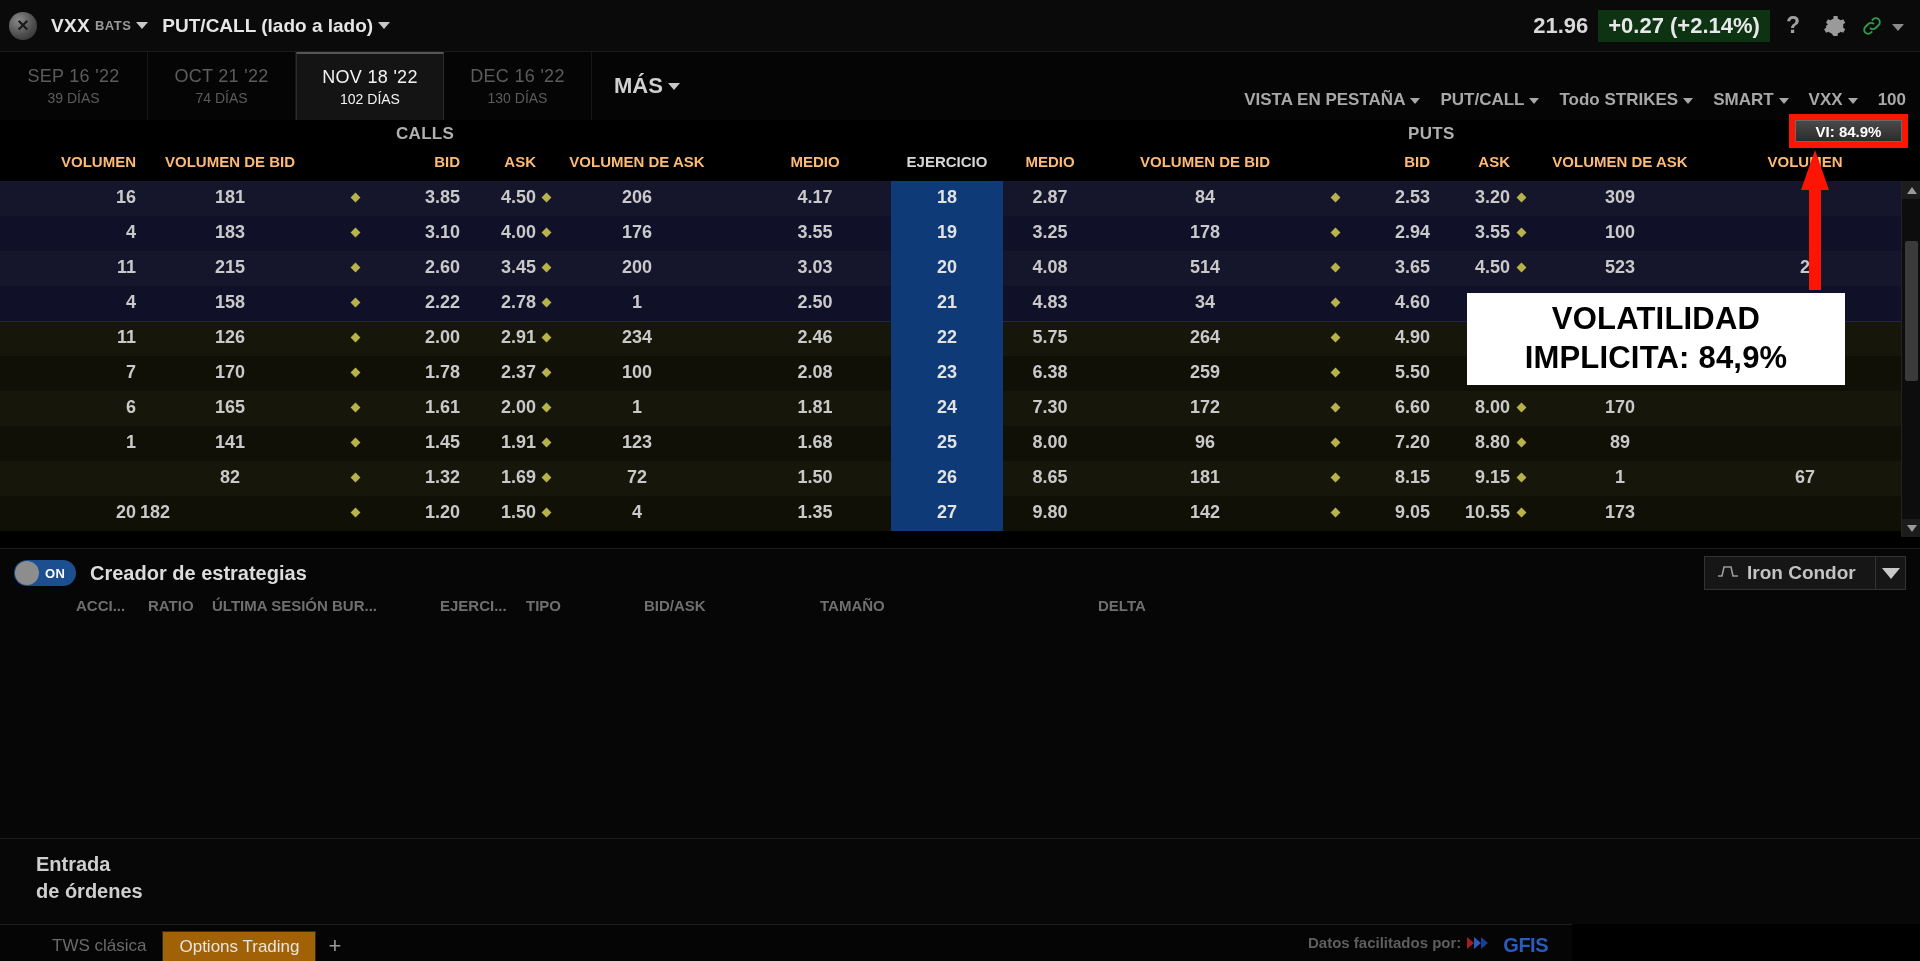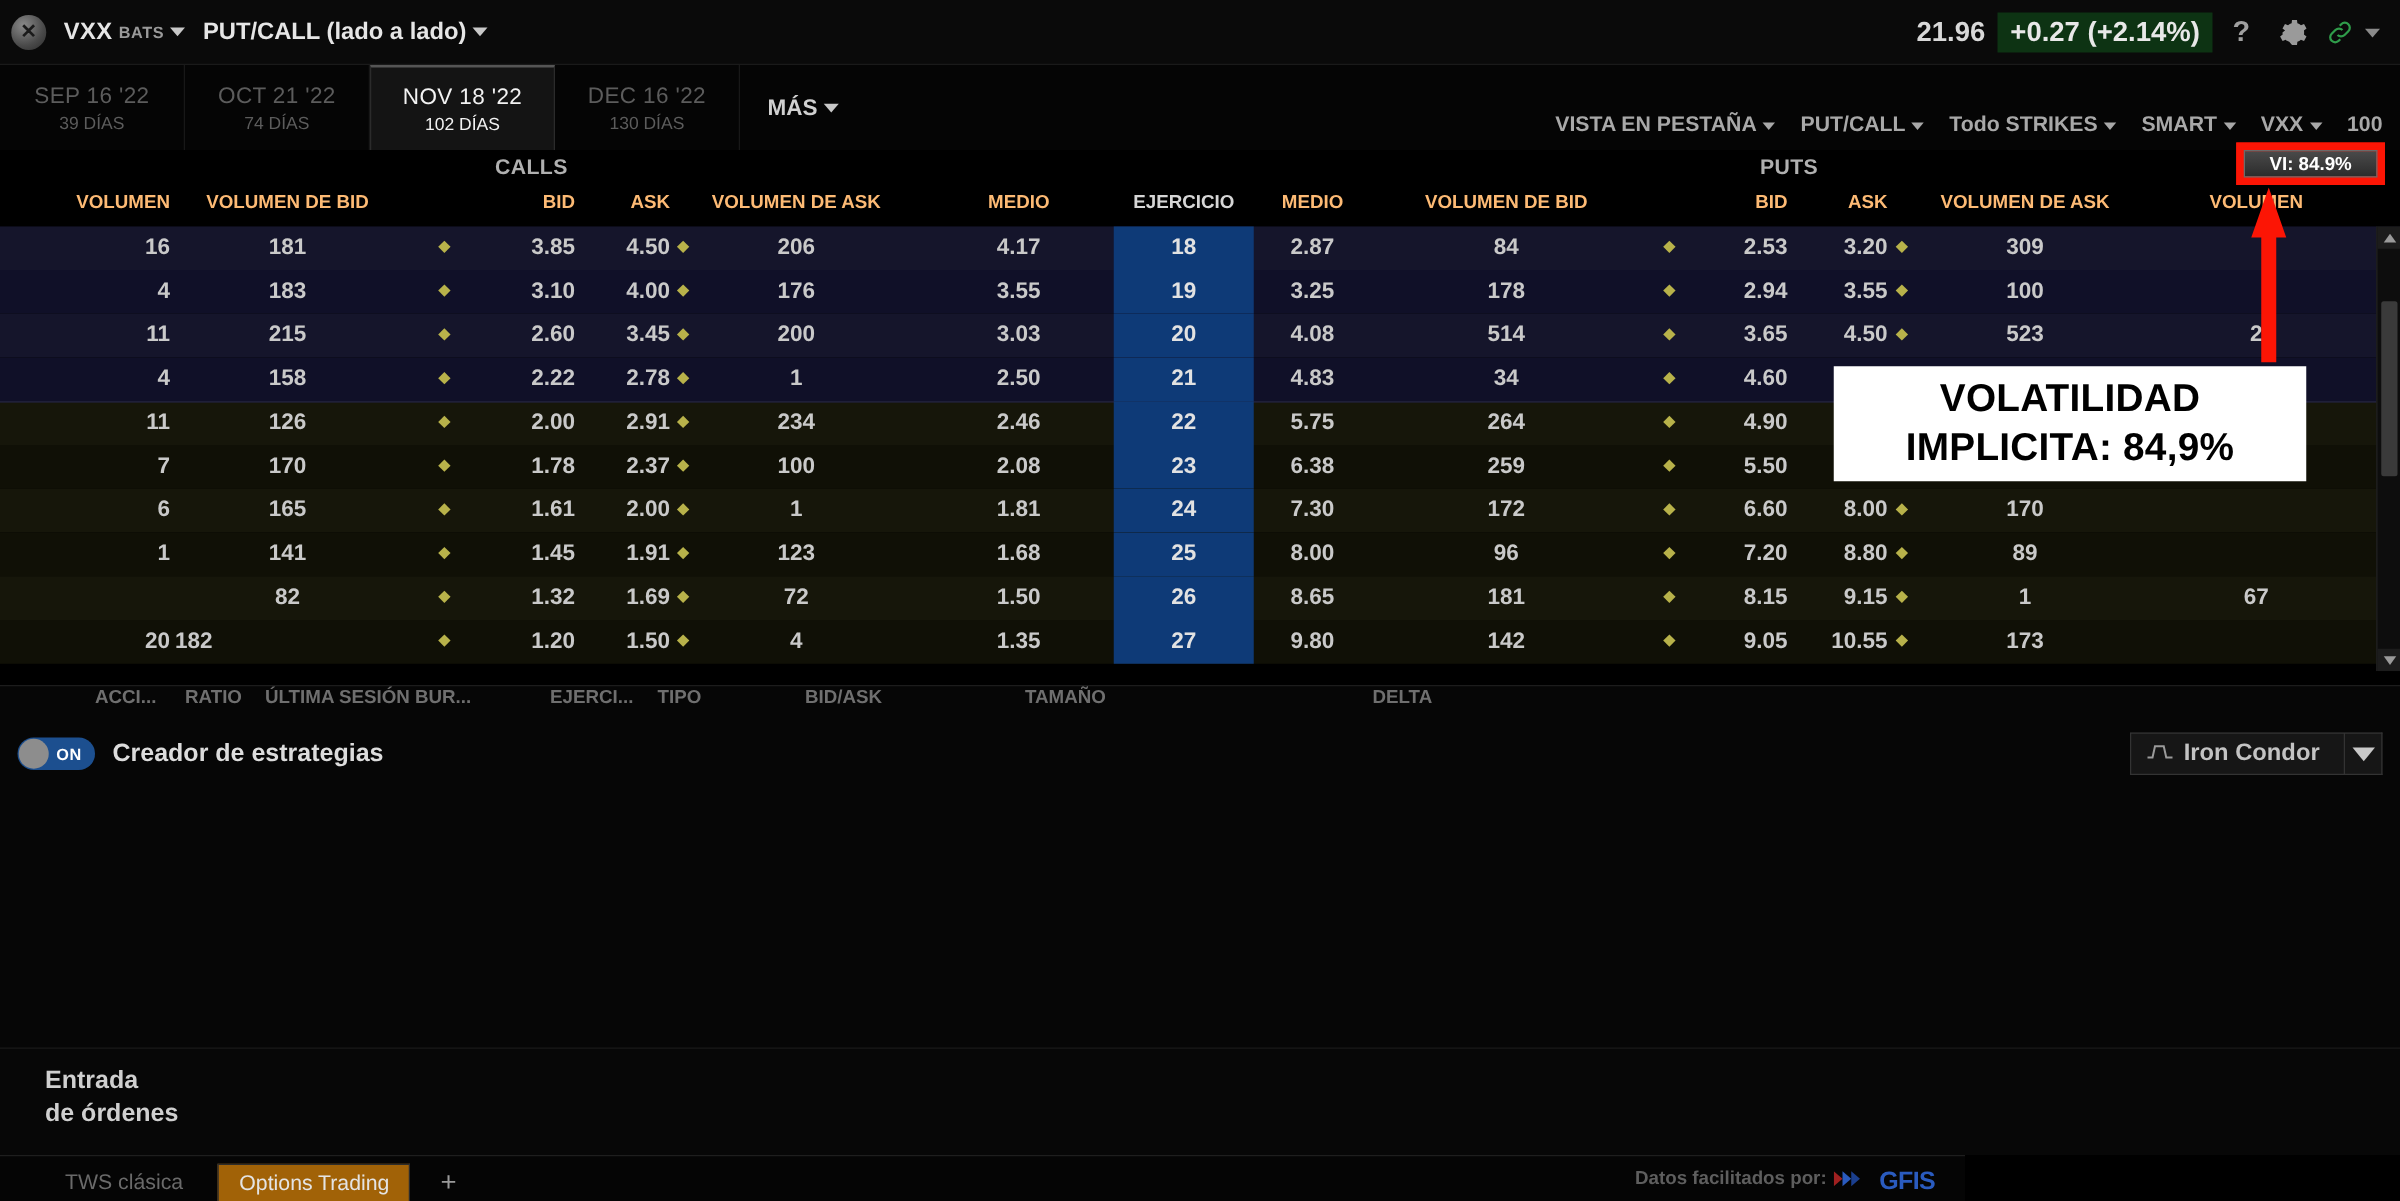--- a/index.html
+++ b/index.html
@@ -59,21 +59,21 @@
     color: #5c5c5c;
   }
   .exp-tab .d1 { font-size: 18px; letter-spacing: .3px; }
   .exp-tab .d2 { font-size: 14px; }
   .exp-tab.active {
     background: #141414; color: #f2f2f2;
     border-top: 2px solid #555; border-left: 1px solid #2b2b2b; border-right: 1px solid #2b2b2b;
   }
   #more-tab {
     display:flex; align-items:center; justify-content:space-between;
-    color:#d0d0d0; font-size:18px; font-weight:bold; padding: 0 22px;
+    color:#d0d0d0; font-size:22px; font-weight:bold; padding: 0 22px;
   }
 
   #opt-controls {
     margin-left: auto; display: flex; align-items: flex-end;
     padding-right: 14px; padding-bottom: 10px; gap: 20px;
   }
   .opt-ctl { color: #a8a8a8; font-size: 17px; font-weight: bold; white-space: nowrap; }
   .opt-ctl .caret { border-top-color: #a8a8a8; }
   .opt-plain { color: #a8a8a8; font-size: 17px; font-weight: bold; }
 
@@ -176,21 +176,21 @@
   #strat-body { height: 200px; }
 
   
   #order { position: absolute; left: 0; top: 838px; width: 1920px; height: 86px; background: #070707;
            border-top: 1px solid #1a1a1a; }
   #order-label { position: absolute; left: 36px; top: 12px; color: #cfcfcf; font-size: 20px;
                  font-weight: bold; line-height: 1.35; }
 
   
   #footer { position: absolute; left: 0; top: 924px; width: 1572px; height: 37px; background: #050505;
-            border-top: 1px solid #1e1e1e; display: flex; align-items: flex-end; gap: 12px; }
+            border-top: 1px solid #1e1e1e; display: flex; align-items: flex-end; }
   .ftab { height: 30px; display: flex; align-items: center; padding: 0 16px; font-size: 17px; }
   #ftab-tws { color: #6a6a6a; margin-left: 36px; }
   #ftab-opt { color: #e4e4e4; background: #a16207; border-top: 1px solid #2c2c2c;
               border-left: 1px solid #2c2c2c; border-right: 1px solid #2c2c2c; }
   #ftab-plus { color: #9a9a9a; font-size: 22px; padding: 0 12px; }
   #footer-right { margin-left: auto; display: flex; align-items: flex-start; gap: 6px; padding-right: 24px; padding-bottom: 4px; }
   #footer-credit { color: #5e5e5e; font-size: 15px; font-weight: bold; }
   #gfis-logo { color: #2a5bbf; font-size: 20px; font-weight: bold; letter-spacing: -.5px; }
 </style>
 </head>
@@ -492,51 +492,51 @@
         </div>
         <div id="sb-thumb"></div>
         <div class="sb-arrow dn" style="position:absolute;bottom:0">
           <i></i>
         </div>
       </div>
     </div>
 </div>
 
 <div id="strat">
+  <div id="strat-top">
+    <div id="toggle">
+      <span class="knob"></span>
+      <span class="on-txt">ON</span>
+    </div>
+    <span id="strat-title">Creador de estrategias</span>
+
+    <div id="strat-preset">
+      <div id="preset-box">
+        <span>
+          <svg width="22" height="16" viewBox="0 0 22 16">
+              <polyline points="1,13 5,13 7,4 14,4 16,13 21,13" fill="none" stroke="#9a9a9a" stroke-width="1.6"></polyline>
+            </svg>
+        </span>
+        <span class="lbl">Iron Condor</span>
+      </div>
+      <div id="preset-drop">
+          <i></i>
+        </div>
+    </div>
+  </div>
+
   <div id="strat-head">
     <span class="sh" style="left:76px">ACCI...</span>
     <span class="sh" style="left:148px">RATIO</span>
     <span class="sh" style="left:212px">ÚLTIMA SESIÓN BUR...</span>
     <span class="sh" style="left:440px">EJERCI...</span>
     <span class="sh" style="left:526px">TIPO</span>
     <span class="sh" style="left:644px">BID/ASK</span>
     <span class="sh" style="left:820px">TAMAÑO</span>
     <span class="sh" style="left:1098px">DELTA</span>
-  </div>
-
-  <div id="strat-top">
-    <div id="toggle">
-      <span class="knob"></span>
-      <span class="on-txt">ON</span>
-    </div>
-    <span id="strat-title">Creador de estrategias</span>
-
-    <div id="strat-preset">
-      <div id="preset-box">
-        <span>
-          <svg width="22" height="16" viewBox="0 0 22 16">
-              <polyline points="1,13 5,13 7,4 14,4 16,13 21,13" fill="none" stroke="#9a9a9a" stroke-width="1.6"></polyline>
-            </svg>
-        </span>
-        <span class="lbl">Iron Condor</span>
-      </div>
-      <div id="preset-drop">
-          <i></i>
-        </div>
-    </div>
   </div>
   <div id="strat-body"></div>
 </div>
 
 <div id="order">
   <div id="order-label">
     <div>Entrada</div>
     <div>de órdenes</div>
   </div>
 

